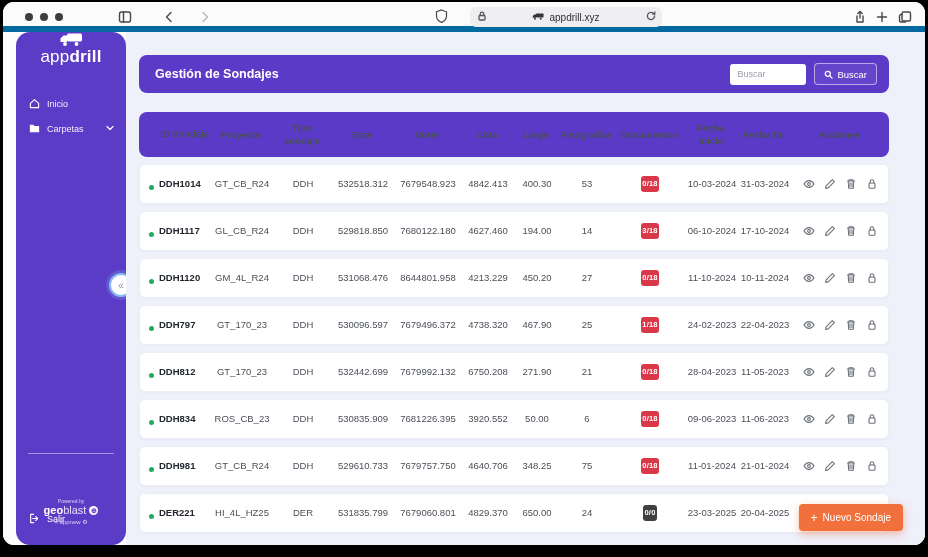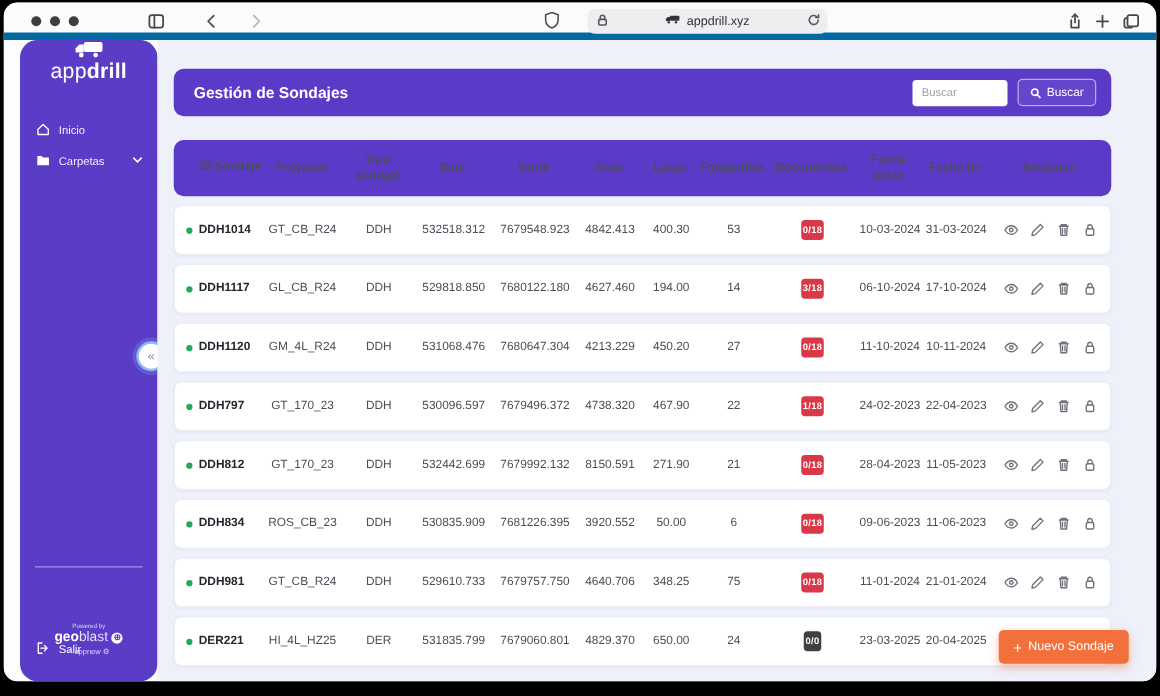--- a/index.html
+++ b/index.html
@@ -58,21 +58,21 @@
 
   
   .table { width:750px; margin-top:19px; }
   .thead { display:grid; grid-template-columns:70px 64px 58px 62px 68px 52px 46px 54px 72px 52px 54px 96px; align-items:center; background:#5b3ac8; border-radius:8px; height:45px; color:#fff; font-weight:bold; font-size:10px; }
   .thead .c { text-align:center; white-space:nowrap; }
   .thead .c.wrap { white-space:normal; line-height:1.3; }
   .thead .c:first-child { text-align:right; padding-left:13px; }
   .tbody { display:flex; flex-direction:column; gap:7px; margin-top:7px; }
   .row { display:grid; grid-template-columns:70px 64px 58px 62px 68px 52px 46px 54px 72px 52px 54px 96px; align-items:center; background:#fff; border:1px solid #ecedf5; border-radius:6px; height:40px; box-shadow:0 1px 2px rgba(60,60,120,.04); }
   .c { text-align:center; font-size:9.5px; color:#4a4f57; line-height:1.25; }
-  .c-id { display:flex; align-items:center; gap:5px; padding-left:9px; text-align:left; }
+  .c-id { display:flex; align-items:flex-end; gap:5px; padding-left:9px; text-align:left; }
   .gdot { width:5px; height:5px; border-radius:50%; background:#22a95e; flex:0 0 auto; }
   .idtxt { font-size:9.5px; font-weight:bold; color:#22272e; }
   .badge { display:inline-block; background:#d93848; color:#fff; font-size:7.5px; font-weight:bold; padding:3px 1px; border-radius:3px; letter-spacing:.2px; }
   .badge--gray { background:#404040; }
   .actions { display:flex; align-items:center; justify-content:center; gap:9px; }
   .act { width:12px; height:12px; cursor:pointer; color:#6d727b; }
   .act svg { width:12px; height:12px; stroke:#6d727b; fill:none; stroke-width:1.1; stroke-linecap:round; stroke-linejoin:round; }
 
   .new-btn { position:absolute; right:22px; bottom:14px; background:#f2703b; border:none; border-radius:4px; color:#fff; font-size:10px; padding:8px 12px; display:flex; align-items:center; gap:5px; cursor:pointer; box-shadow:0 3px 8px rgba(242,112,59,.45); font-family:"Liberation Sans",sans-serif; }
   .new-btn .plus { font-size:12px; line-height:10px; }
@@ -308,21 +308,21 @@
   </div>
 
   <div class="row">
     <div class="c c-id">
       <span class="gdot"></span>
       <span class="idtxt">DDH1120</span>
     </div>
     <div class="c">GM_4L_R24</div>
     <div class="c">DDH</div>
     <div class="c">531068.476</div>
-    <div class="c">7680647.304</div>
+    <div class="c">8644801.958</div>
     <div class="c">4213.229</div>
     <div class="c">450.20</div>
     <div class="c">27</div>
     <div class="c"><span class="badge">0/18</span></div>
     <div class="c">11-10-2024</div>
     <div class="c">10-11-2024</div>
     <div class="c actions">
       <span class="act"><svg viewBox="0 0 12 12">
                     <path d="M1 6s2-3.4 5-3.4S11 6 11 6s-2 3.4-5 3.4S1 6 1 6z"></path>
                     <circle cx="6" cy="6" r="1.4"></circle>
@@ -346,21 +346,21 @@
     <div class="c c-id">
       <span class="gdot"></span>
       <span class="idtxt">DDH797</span>
     </div>
     <div class="c">GT_170_23</div>
     <div class="c">DDH</div>
     <div class="c">530096.597</div>
     <div class="c">7679496.372</div>
     <div class="c">4738.320</div>
     <div class="c">467.90</div>
-    <div class="c">22</div>
+    <div class="c">25</div>
     <div class="c"><span class="badge">1/18</span></div>
     <div class="c">24-02-2023</div>
     <div class="c">22-04-2023</div>
     <div class="c actions">
       <span class="act"><svg viewBox="0 0 12 12">
                     <path d="M1 6s2-3.4 5-3.4S11 6 11 6s-2 3.4-5 3.4S1 6 1 6z"></path>
                     <circle cx="6" cy="6" r="1.4"></circle>
                   </svg></span>
       <span class="act"><svg viewBox="0 0 12 12">
                     <path d="M8.3 1.6l2.1 2.1L4.2 9.9l-2.6.5.5-2.6z"></path>
@@ -379,21 +379,21 @@
 
   <div class="row">
     <div class="c c-id">
       <span class="gdot"></span>
       <span class="idtxt">DDH812</span>
     </div>
     <div class="c">GT_170_23</div>
     <div class="c">DDH</div>
     <div class="c">532442.699</div>
     <div class="c">7679992.132</div>
-    <div class="c">8150.591</div>
+    <div class="c">6750.208</div>
     <div class="c">271.90</div>
     <div class="c">21</div>
     <div class="c"><span class="badge">0/18</span></div>
     <div class="c">28-04-2023</div>
     <div class="c">11-05-2023</div>
     <div class="c actions">
       <span class="act"><svg viewBox="0 0 12 12">
                     <path d="M1 6s2-3.4 5-3.4S11 6 11 6s-2 3.4-5 3.4S1 6 1 6z"></path>
                     <circle cx="6" cy="6" r="1.4"></circle>
                   </svg></span>

